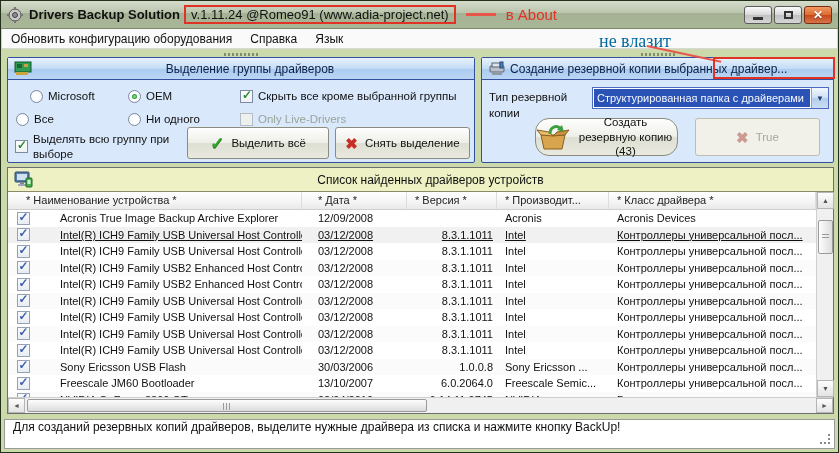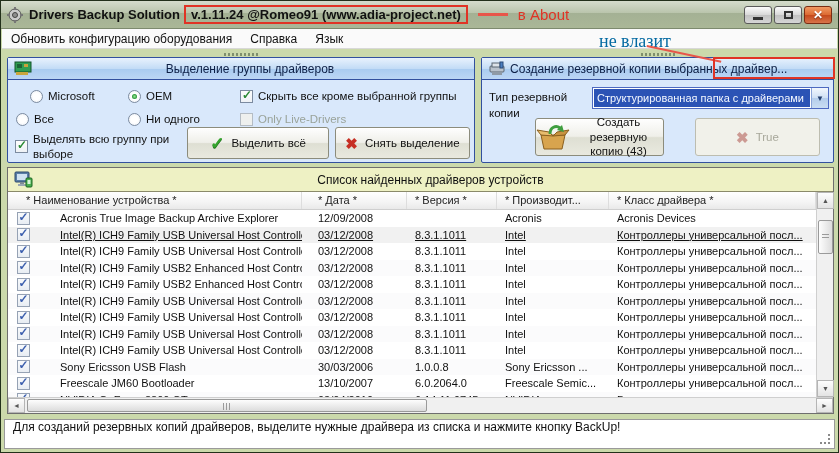--- a/index.html
+++ b/index.html
@@ -5,21 +5,21 @@
   html,body{margin:0;padding:0;background:#555;font-family:"Liberation Sans",sans-serif;}
   *{box-sizing:border-box;}
   .window{position:relative;width:839px;height:453px;background:#cbd9ab;border:1px solid #22301a;overflow:hidden;}
 
   
   .titlebar{position:absolute;left:0;top:0;right:0;height:28px;
     background:linear-gradient(#d5dccc,#b9c4ab 45%,#a4b194 46%,#aab797);
     border-bottom:1px solid #7d8a6e;display:flex;align-items:center;padding:0 6px;}
   .app-icon{width:17px;height:16px;margin-right:5px;flex:0 0 auto;}
   .title-text{font-size:13px;font-weight:bold;color:#111;white-space:nowrap;}
-  .title-version{font-size:13px;font-weight:bold;color:#111;white-space:nowrap;
+  .title-version{font-size:13px;font-weight:normal;color:#111;white-space:nowrap;
     border:2px solid #e03325;padding:0 5px;margin-left:4px;}
   .ann-dash{width:30px;height:0;border-top:3px solid #e8564a;margin-left:10px;}
   .ann-about{color:#e03325;font-size:15px;margin-left:10px;white-space:nowrap;}
   .winbtns{margin-left:auto;display:flex;gap:2px;}
   .wbtn{width:28px;height:18px;border:1px solid #5a5a5a;border-radius:3px;
     background:linear-gradient(#fbfbfb,#d9d9d9 48%,#c2c2c2 52%,#d6d6d6);
     display:flex;align-items:center;justify-content:center;}
   .wbtn.close{background:linear-gradient(#f09a63,#dd6b33 48%,#c54a1c 52%,#d8744a);border-color:#7a2d12;}
   .min-glyph{width:10px;height:3px;background:#333;margin-top:7px;}
   .max-glyph{width:9px;height:8px;border:2px solid #333;background:transparent;}
@@ -102,21 +102,21 @@
   .th.c-class{flex:1;}
   .tbody{position:absolute;left:0;top:42px;right:17px;bottom:16px;overflow:hidden;font-size:11px;color:#111;}
   .trow{display:flex;height:16.5px;align-items:center;background:#fff;}
   .trow.alt{background:#fbfbfc;}
   .trow.hot{background:#f1f1f1;}
   .trow.hot .ct{text-decoration:underline;}
   .cell{white-space:nowrap;overflow:hidden;padding-right:4px;}
   .cell.c-check{width:30px;display:flex;justify-content:center;padding-right:0;}
   .cell.c-name{width:264px;padding-left:22px;}
   .cell.c-date{width:105px;padding-left:16px;}
-  .cell.c-ver{width:90px;padding-left:8px;}
+  .cell.c-ver{width:90px;padding-left:8px;text-align:right;}
   .cell.c-man{width:112px;padding-left:8px;}
   .cell.c-class{flex:1;padding-left:8px;}
   .rowcb{width:13px;height:13px;border:1px solid #96a2b4;background:linear-gradient(#f8fafc,#e8edf3);
     position:relative;}
   .rowcb .mark{position:absolute;left:1px;top:-3px;font-size:12px;font-weight:bold;color:#3c5fae;}
 
   
   .vscroll{position:absolute;top:24px;right:0;width:17px;bottom:16px;background:#f0f0f0;
     border-left:1px solid #cfcfcf;}
   .sbtn{position:absolute;left:0;width:17px;height:17px;background:linear-gradient(#fdfdfd,#e3e3e3);
@@ -258,21 +258,21 @@
       <span class="ph-title" style="text-align:left;padding-left:4px;">Создание резервной копии выбранных драйвер...</span>
     </div>
     <div class="panel-body">
       <div class="type-label">Тип резервной копии</div>
       <div class="combo">
         <span class="combo-text">Структурированная папка с драйверами</span>
         <span class="combo-btn">
             <span>▼</span>
           </span>
       </div>
-      <div class="btn" style="left:53px;top:38px;width:129px;height:38px;gap:4px;">
+      <div class="btn" style="left:53px;top:38px;width:143px;height:38px;gap:4px;border-radius:14px;">
         <svg class="box-icon" viewBox="0 0 34 28">
           <polygon points="5,12 29,12 26,26 8,26" fill="#d8a44e" stroke="#8a5f1e"></polygon>
           <polygon points="5,12 1,7 13,9 17,13" fill="#e8bc6e" stroke="#8a5f1e"></polygon>
           <polygon points="29,12 33,7 21,9 17,13" fill="#c89240" stroke="#8a5f1e"></polygon>
           <path d="M14 11 C14 4, 20 2, 24 5" fill="none" stroke="#3f9e3f" stroke-width="3"></path>
           <polygon points="26,2 28,9 21,7" fill="#3f9e3f"></polygon>
         </svg>
         <span class="multiline">Создать резервную копию (43)</span>
       </div>
       <div class="btn disabled" style="left:213px;top:38px;width:125px;height:38px;">

